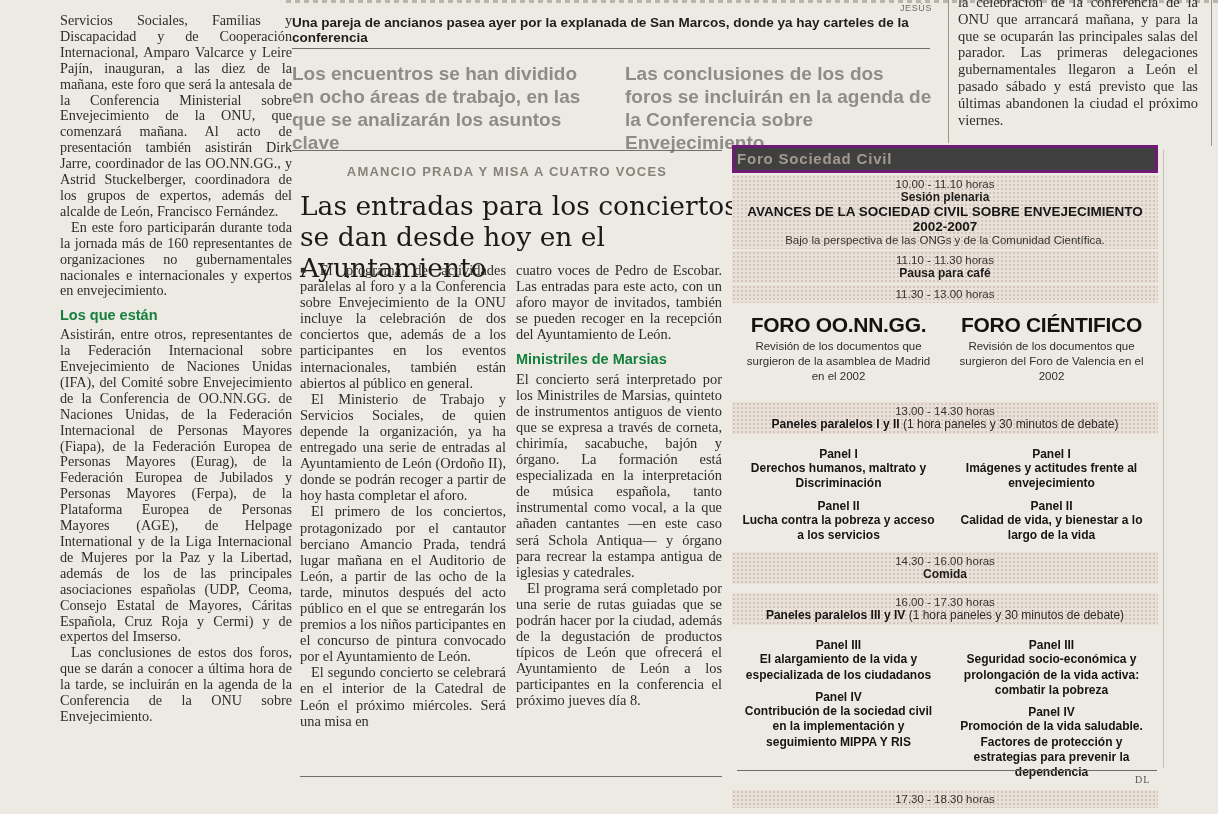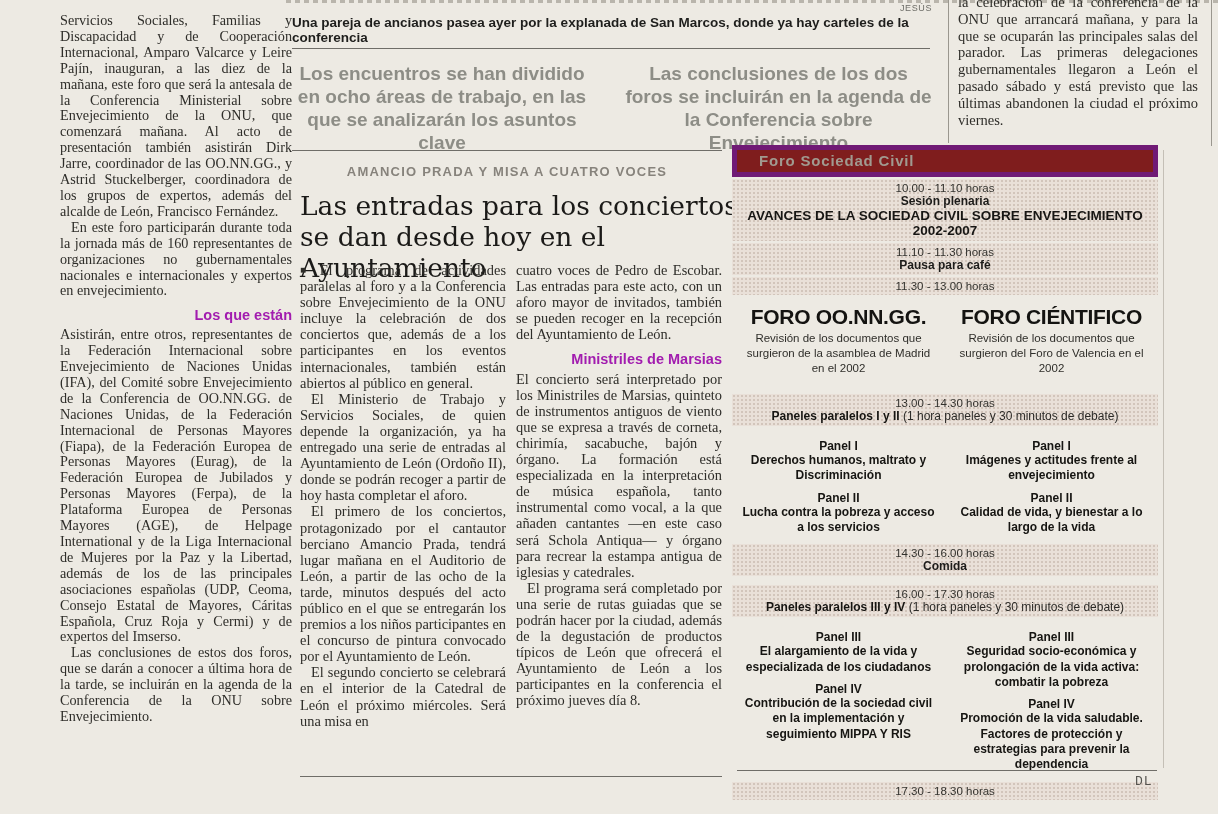--- a/index.html
+++ b/index.html
@@ -12,22 +12,22 @@
   .abs{position:absolute;}
   
   .newscol{
     font-size:14.2px;line-height:15.9px;text-align:justify;
     color:#2e2d29;
   }
   .newscol p{margin:0;}
   .newscol p.indent{text-indent:11px;}
   .subhead{
     font-family:"Liberation Sans","DejaVu Sans",sans-serif;
-    font-weight:bold;font-size:14.5px;color:#a21caf;
-    margin:9px 0 3px 0;text-align:right;
+    font-weight:bold;font-size:14.5px;color:#15803d;
+    margin:9px 0 3px 0;text-align:left;
   }
   .lead-square{font-size:10px;vertical-align:2px;padding-right:4px;}
   
   .photo-credit{
     font-family:"Liberation Sans","DejaVu Sans",sans-serif;
     font-size:9px;color:#6d6d67;letter-spacing:0.6px;text-align:right;
   }
   .caption{
     font-family:"Liberation Sans","DejaVu Sans",sans-serif;
     font-weight:bold;font-size:13.5px;color:#1e1e1c;
@@ -35,42 +35,42 @@
   .rule{background:#6f6d68;height:1px;}
   .vrule{background:#9a978f;width:1px;}
   .dotted-top{
     height:3px;
     background-image:repeating-linear-gradient(90deg,#b9b5ac 0 5px,rgba(0,0,0,0) 5px 9px);
   }
   
   .pullquote{
     font-family:"Liberation Sans","DejaVu Sans",sans-serif;
     font-weight:bold;font-size:19px;line-height:23px;color:#8d8d86;
-    text-align:center;
+    text-align:left;
   }
   
   .kicker{
     font-family:"Liberation Sans","DejaVu Sans",sans-serif;
     font-weight:bold;font-size:13px;letter-spacing:1.2px;color:#87837c;
     text-align:center;
   }
   .headline{
     font-family:"DejaVu Serif","Liberation Serif",serif;
     font-size:26.5px;line-height:1.17;color:#1b1a18;font-weight:400;
     text-align:left;
   }
   
   .sched{
     font-family:"Liberation Sans","DejaVu Sans",sans-serif;
     color:#2b2a27;
   }
   .sched-header{
-    border:5px solid #701a75;height:22px;line-height:22px;
+    border:3px solid #701a75;height:22px;line-height:22px;
     font-weight:bold;font-size:15px;color:#a19a90;letter-spacing:0.8px;
-    padding-left:22px;background:#7f1d1d;
+    padding-left:2px;background:#404040;
   }
   .band{
     background-color:#e9e0d8;
     background-image:radial-gradient(circle,#d2c5bb 26%,rgba(0,0,0,0) 27%);
     background-size:4px 4px;
     text-align:center;padding:3px 6px;margin-top:2px;
   }
   .band .time{font-size:11.5px;color:#33322e;}
   .band .blabel{font-size:12px;font-weight:bold;color:#1d1c1a;}
   .band .btitle{font-size:13.5px;font-weight:bold;color:#171614;}
@@ -79,22 +79,22 @@
   .openline b{font-size:12.5px;color:#151411;}
   .tworow{display:flex;margin-top:6px;}
   .tworow .cell{width:50%;text-align:center;padding:0 10px;box-sizing:border-box;}
   .forum-name{font-size:21px;font-weight:bold;color:#141311;letter-spacing:-0.3px;}
   .forum-desc{font-size:11.5px;line-height:1.3;margin-top:2px;color:#2f2e2a;}
   .panel-name{font-size:12px;font-weight:bold;color:#161512;margin-top:7px;}
   .panel-desc{font-size:12px;font-weight:bold;line-height:1.28;color:#161512;}
   .mixline{font-size:12px;}
   .mixline b{font-size:12px;color:#151411;}
   .corner-mark{
-    font-family:Liberation Mono, monospace;
-    font-size:13px;color:#55544f;letter-spacing:1px;
+    font-family:Liberation Serif, serif;
+    font-size:10px;color:#55544f;letter-spacing:1px;
   }
 </style>
 </head>
 <body>
 
 <div class="abs dotted-top" style="left:286px;top:0;width:932px;"></div>
 
 <div class="abs newscol" style="left:60px;top:13px;width:232px;">
   <p>Servicios Sociales, Familias y Discapacidad y de Cooperación Internacional, Amparo Valcarce y Leire Pajín, inauguran, a las diez de la mañana, este foro que será la antesala de la Conferencia Ministerial sobre Envejecimiento de la ONU, que comenzará mañana. Al acto de presentación también asistirán Dirk Jarre, coordinador de las OO.NN.GG., y Astrid Stuckelberger, coordinadora de los grupos de expertos, además del alcalde de León, Francisco Fernández.</p>
   <p class="indent">En este foro participarán durante toda la jornada más de 160 representantes de organizaciones no gubernamentales nacionales e internacionales y expertos en envejecimiento.</p>
@@ -140,20 +140,21 @@
 
 <div class="abs sched" style="left:732px;top:145px;width:426px;">
 
   <div class="sched-header">Foro Sociedad Civil</div>
 
 
   <div class="band">
     <div class="time">10.00 - 11.10 horas</div>
     <div class="blabel">Sesión plenaria</div>
     <div class="btitle">AVANCES DE LA SOCIEDAD CIVIL SOBRE ENVEJECIMIENTO 2002-2007</div>
+    <div class="bnote">Bajo la perspectiva de las ONGs y de la Comunidad Científica.</div>
   </div>
 
   <div class="band">
     <div class="time">11.10 - 11.30 horas</div>
     <div class="blabel">Pausa para café</div>
   </div>
 
   <div class="band">
     <div class="time">11.30 - 13.00 horas</div>
   </div>

